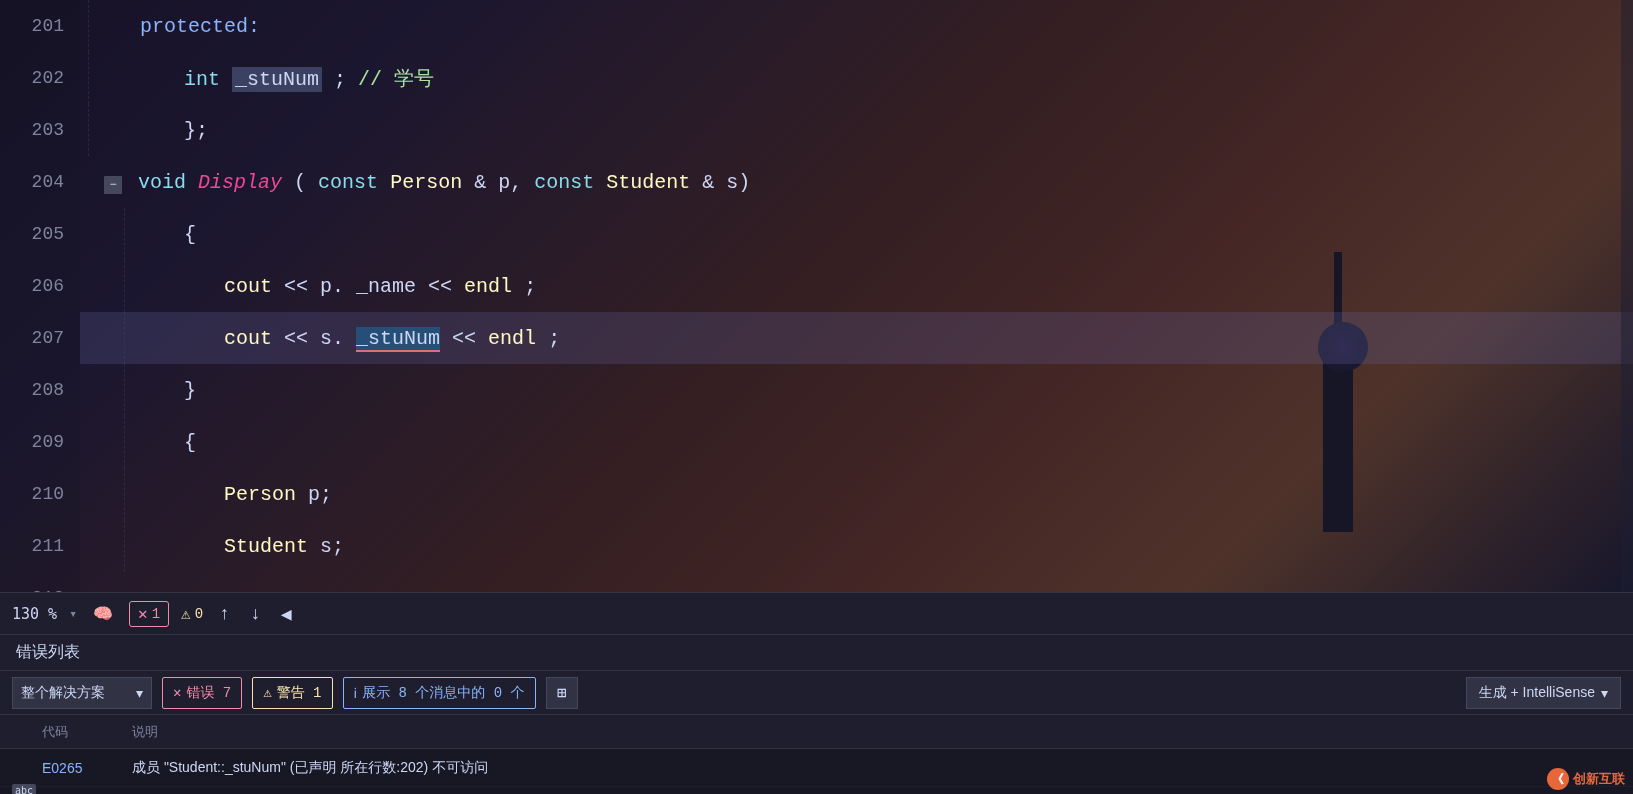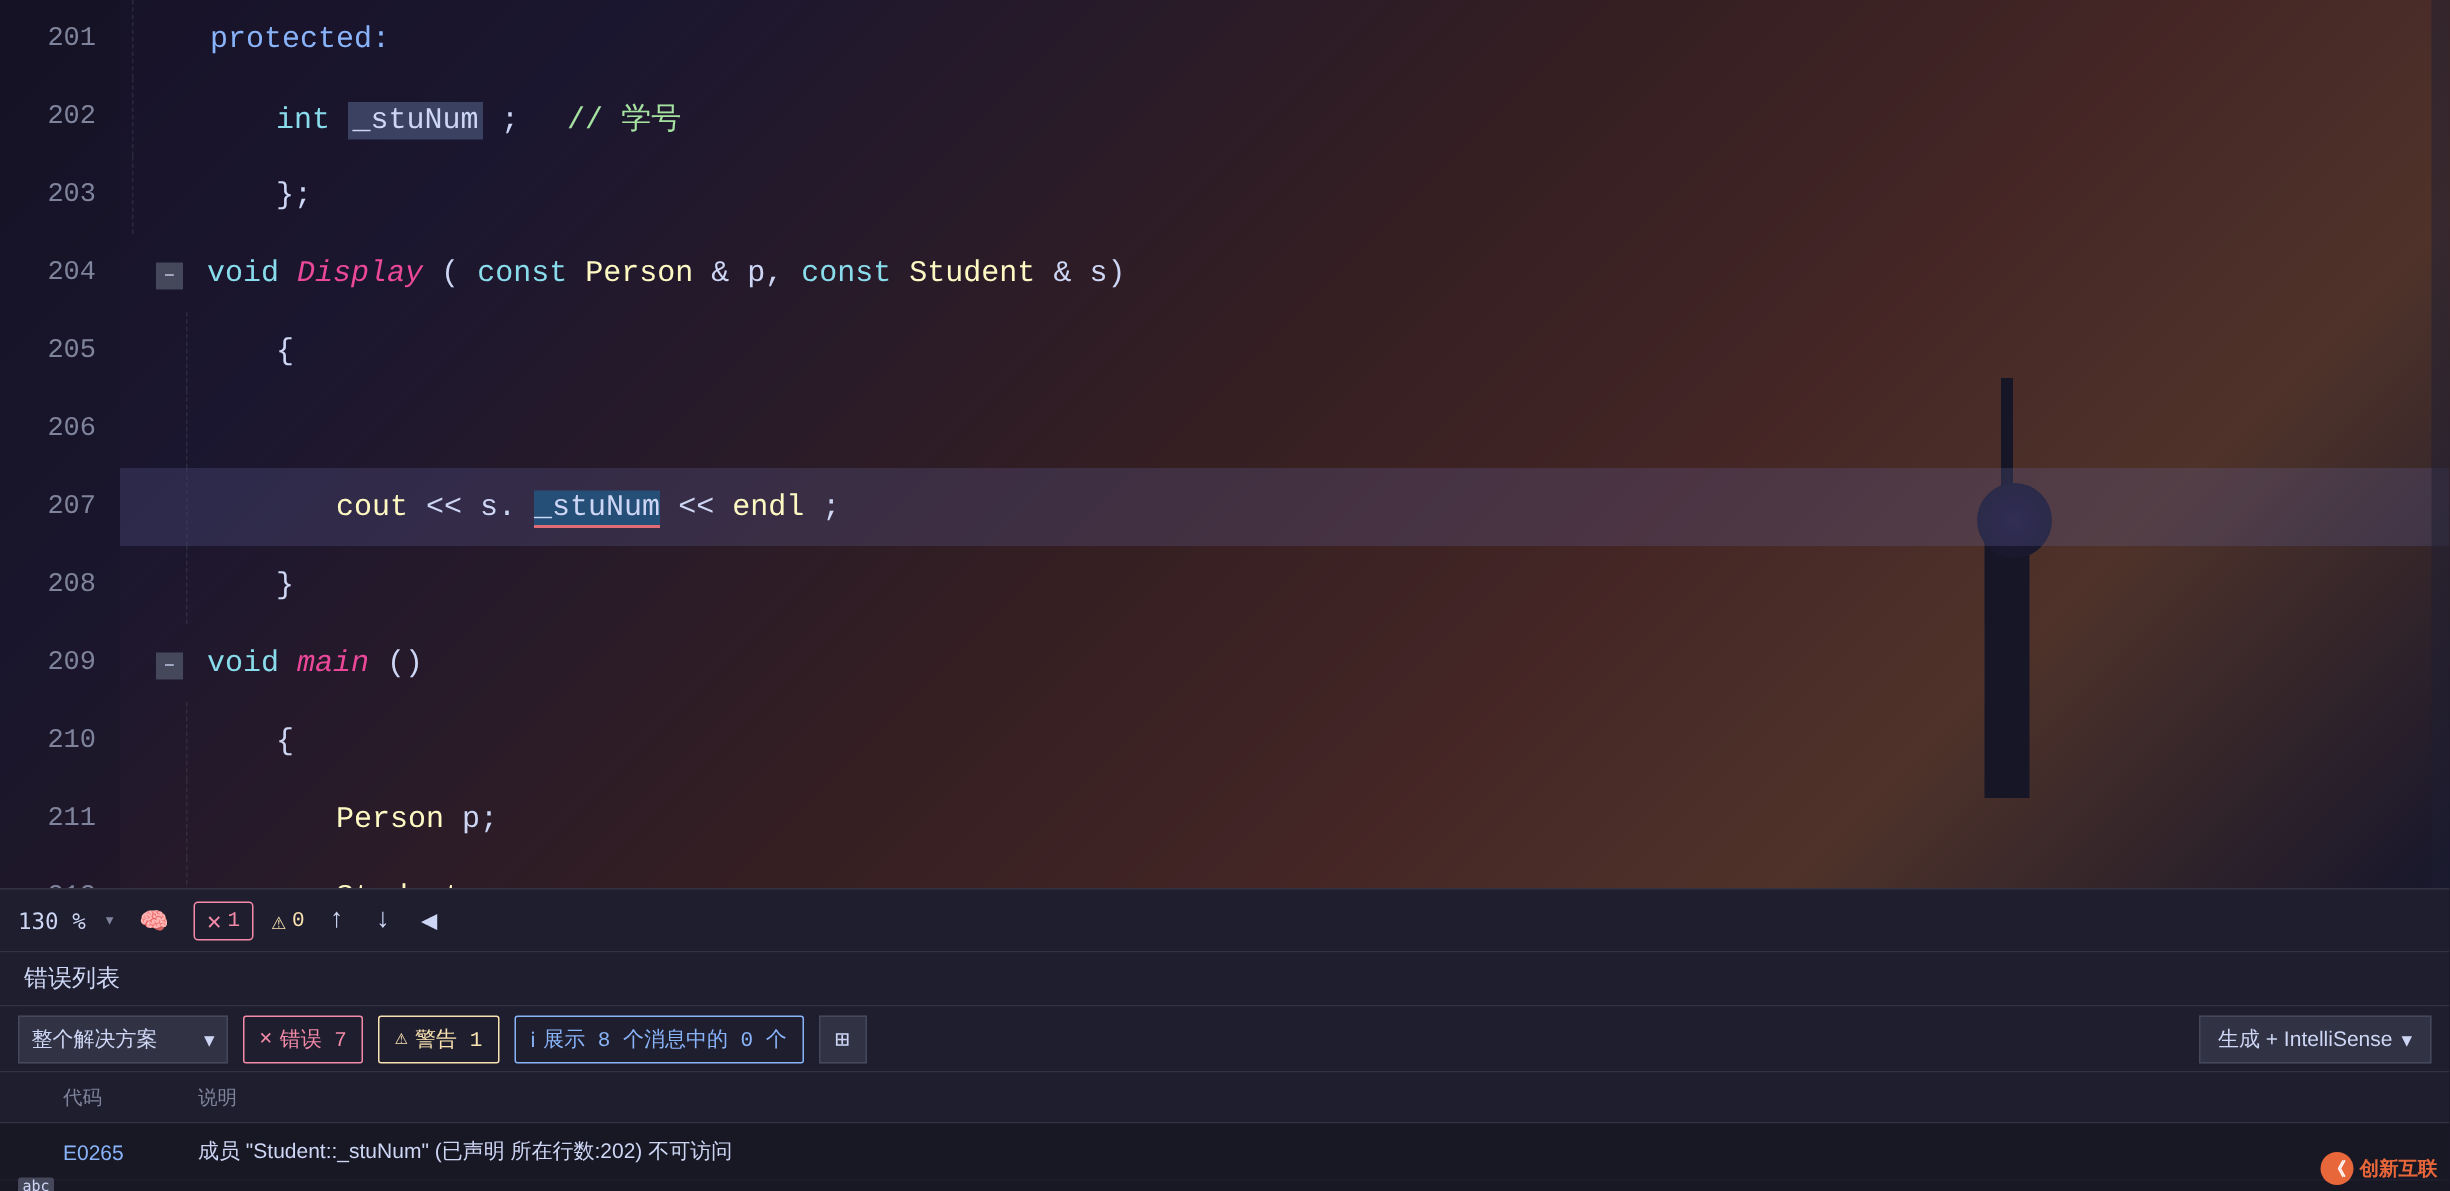--- a/index.html
+++ b/index.html
@@ -107,21 +107,21 @@
       font-size: 18px;
       font-weight: 400;
     }
 
     
     .kw-blue { color: #89dceb; } 
     .kw-cyan { color: #89b4fa; }
     .kw-yellow { color: #ec4899; font-style: italic; } 
     .kw-green { color: #fef9c3; }
     .text-white { color: #cdd6f4; }
-    .comment-green { color: #a6e3a1; margin-left: 20px; }
+    .comment-green { color: #a6e3a1; }
 
     .token { font-size: 20px; }
 
     
     .collapse-icon {
       display: inline-block;
       width: 18px;
       height: 18px;
       background: #45475a;
       color: #cdd6f4;
@@ -468,20 +468,28 @@
 
       <div class="code-line">
         <div style="position:absolute; left:44px; top:0; bottom:0; width:1px; border-left:1px dashed #45475a; opacity:0.4;"></div>
         <span class="token" style="padding-left:96px;">
           <span class="text-white">{</span>
         </span>
       </div>
 
       <div class="code-line">
         <div style="position:absolute; left:44px; top:0; bottom:0; width:1px; border-left:1px dashed #45475a; opacity:0.4;"></div>
+        <span class="token" style="padding-left:136px;">
+          <span class="kw-green">cout</span>
+          <span class="text-white"> &lt;&lt; p.</span>
+          <span class="text-white">_name</span>
+          <span class="text-white"> &lt;&lt; </span>
+          <span class="kw-green">endl</span>
+          <span class="text-white">;</span>
+        </span>
       </div>
 
       <div class="code-line highlighted">
         <div style="position:absolute; left:44px; top:0; bottom:0; width:1px; border-left:1px dashed #45475a; opacity:0.4;"></div>
         <span class="token" style="padding-left:136px;">
           <span class="kw-green">cout</span>
           <span class="text-white"> &lt;&lt; s.</span>
           <span class="selected-text">_stuNum</span>
           <span class="text-white"> &lt;&lt; </span>
           <span class="kw-green">endl</span>
@@ -489,29 +497,20 @@
         </span>
       </div>
 
       <div class="code-line">
         <div style="position:absolute; left:44px; top:0; bottom:0; width:1px; border-left:1px dashed #45475a; opacity:0.4;"></div>
         <span class="token" style="padding-left:96px;">
           <span class="text-white">}</span>
         </span>
       </div>
 
-      <div class="code-line">
-        <span class="token" style="padding-left:16px;">
-          <span class="collapse-icon">−</span>
-          <span class="kw-blue">void</span>
-          <span class="text-white"> </span>
-          <span class="kw-yellow">main</span>
-          <span class="text-white">()</span>
-        </span>
-      </div>
 
       <div class="code-line">
         <div style="position:absolute; left:44px; top:0; bottom:0; width:1px; border-left:1px dashed #45475a; opacity:0.4;"></div>
         <span class="token" style="padding-left:96px;">
           <span class="text-white">{</span>
         </span>
       </div>
 
       <div class="code-line">
         <div style="position:absolute; left:44px; top:0; bottom:0; width:1px; border-left:1px dashed #45475a; opacity:0.4;"></div>

